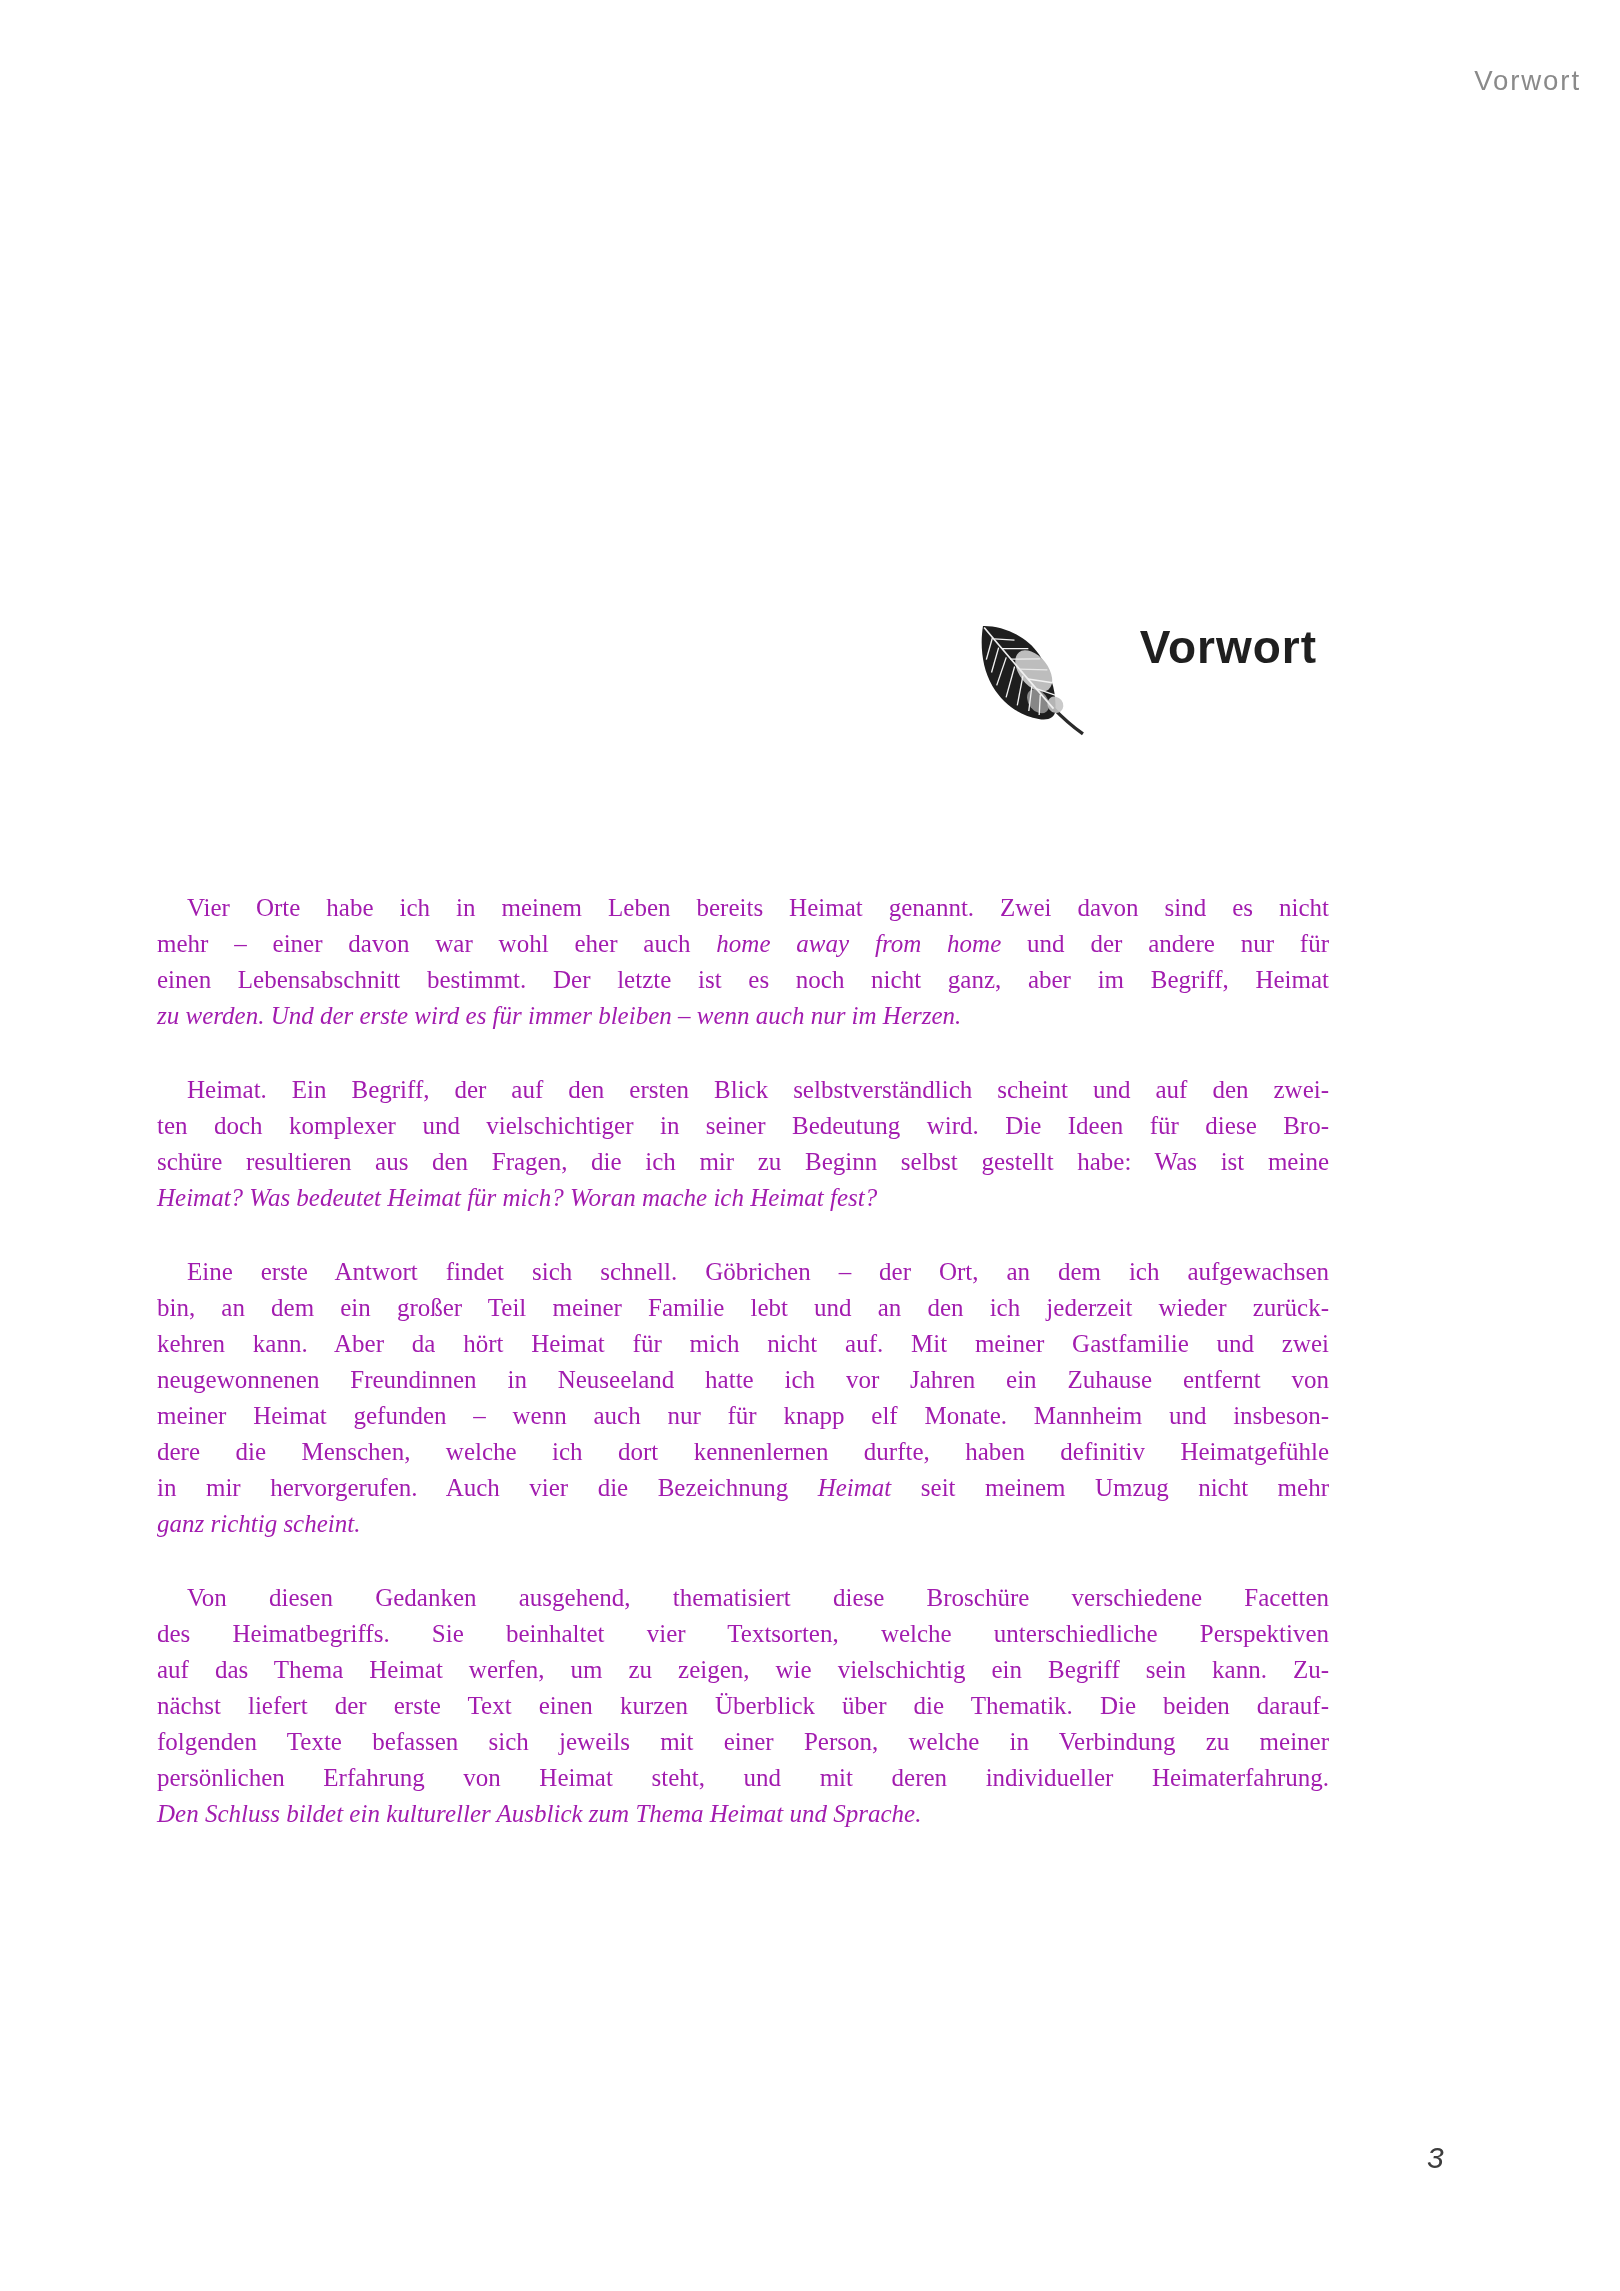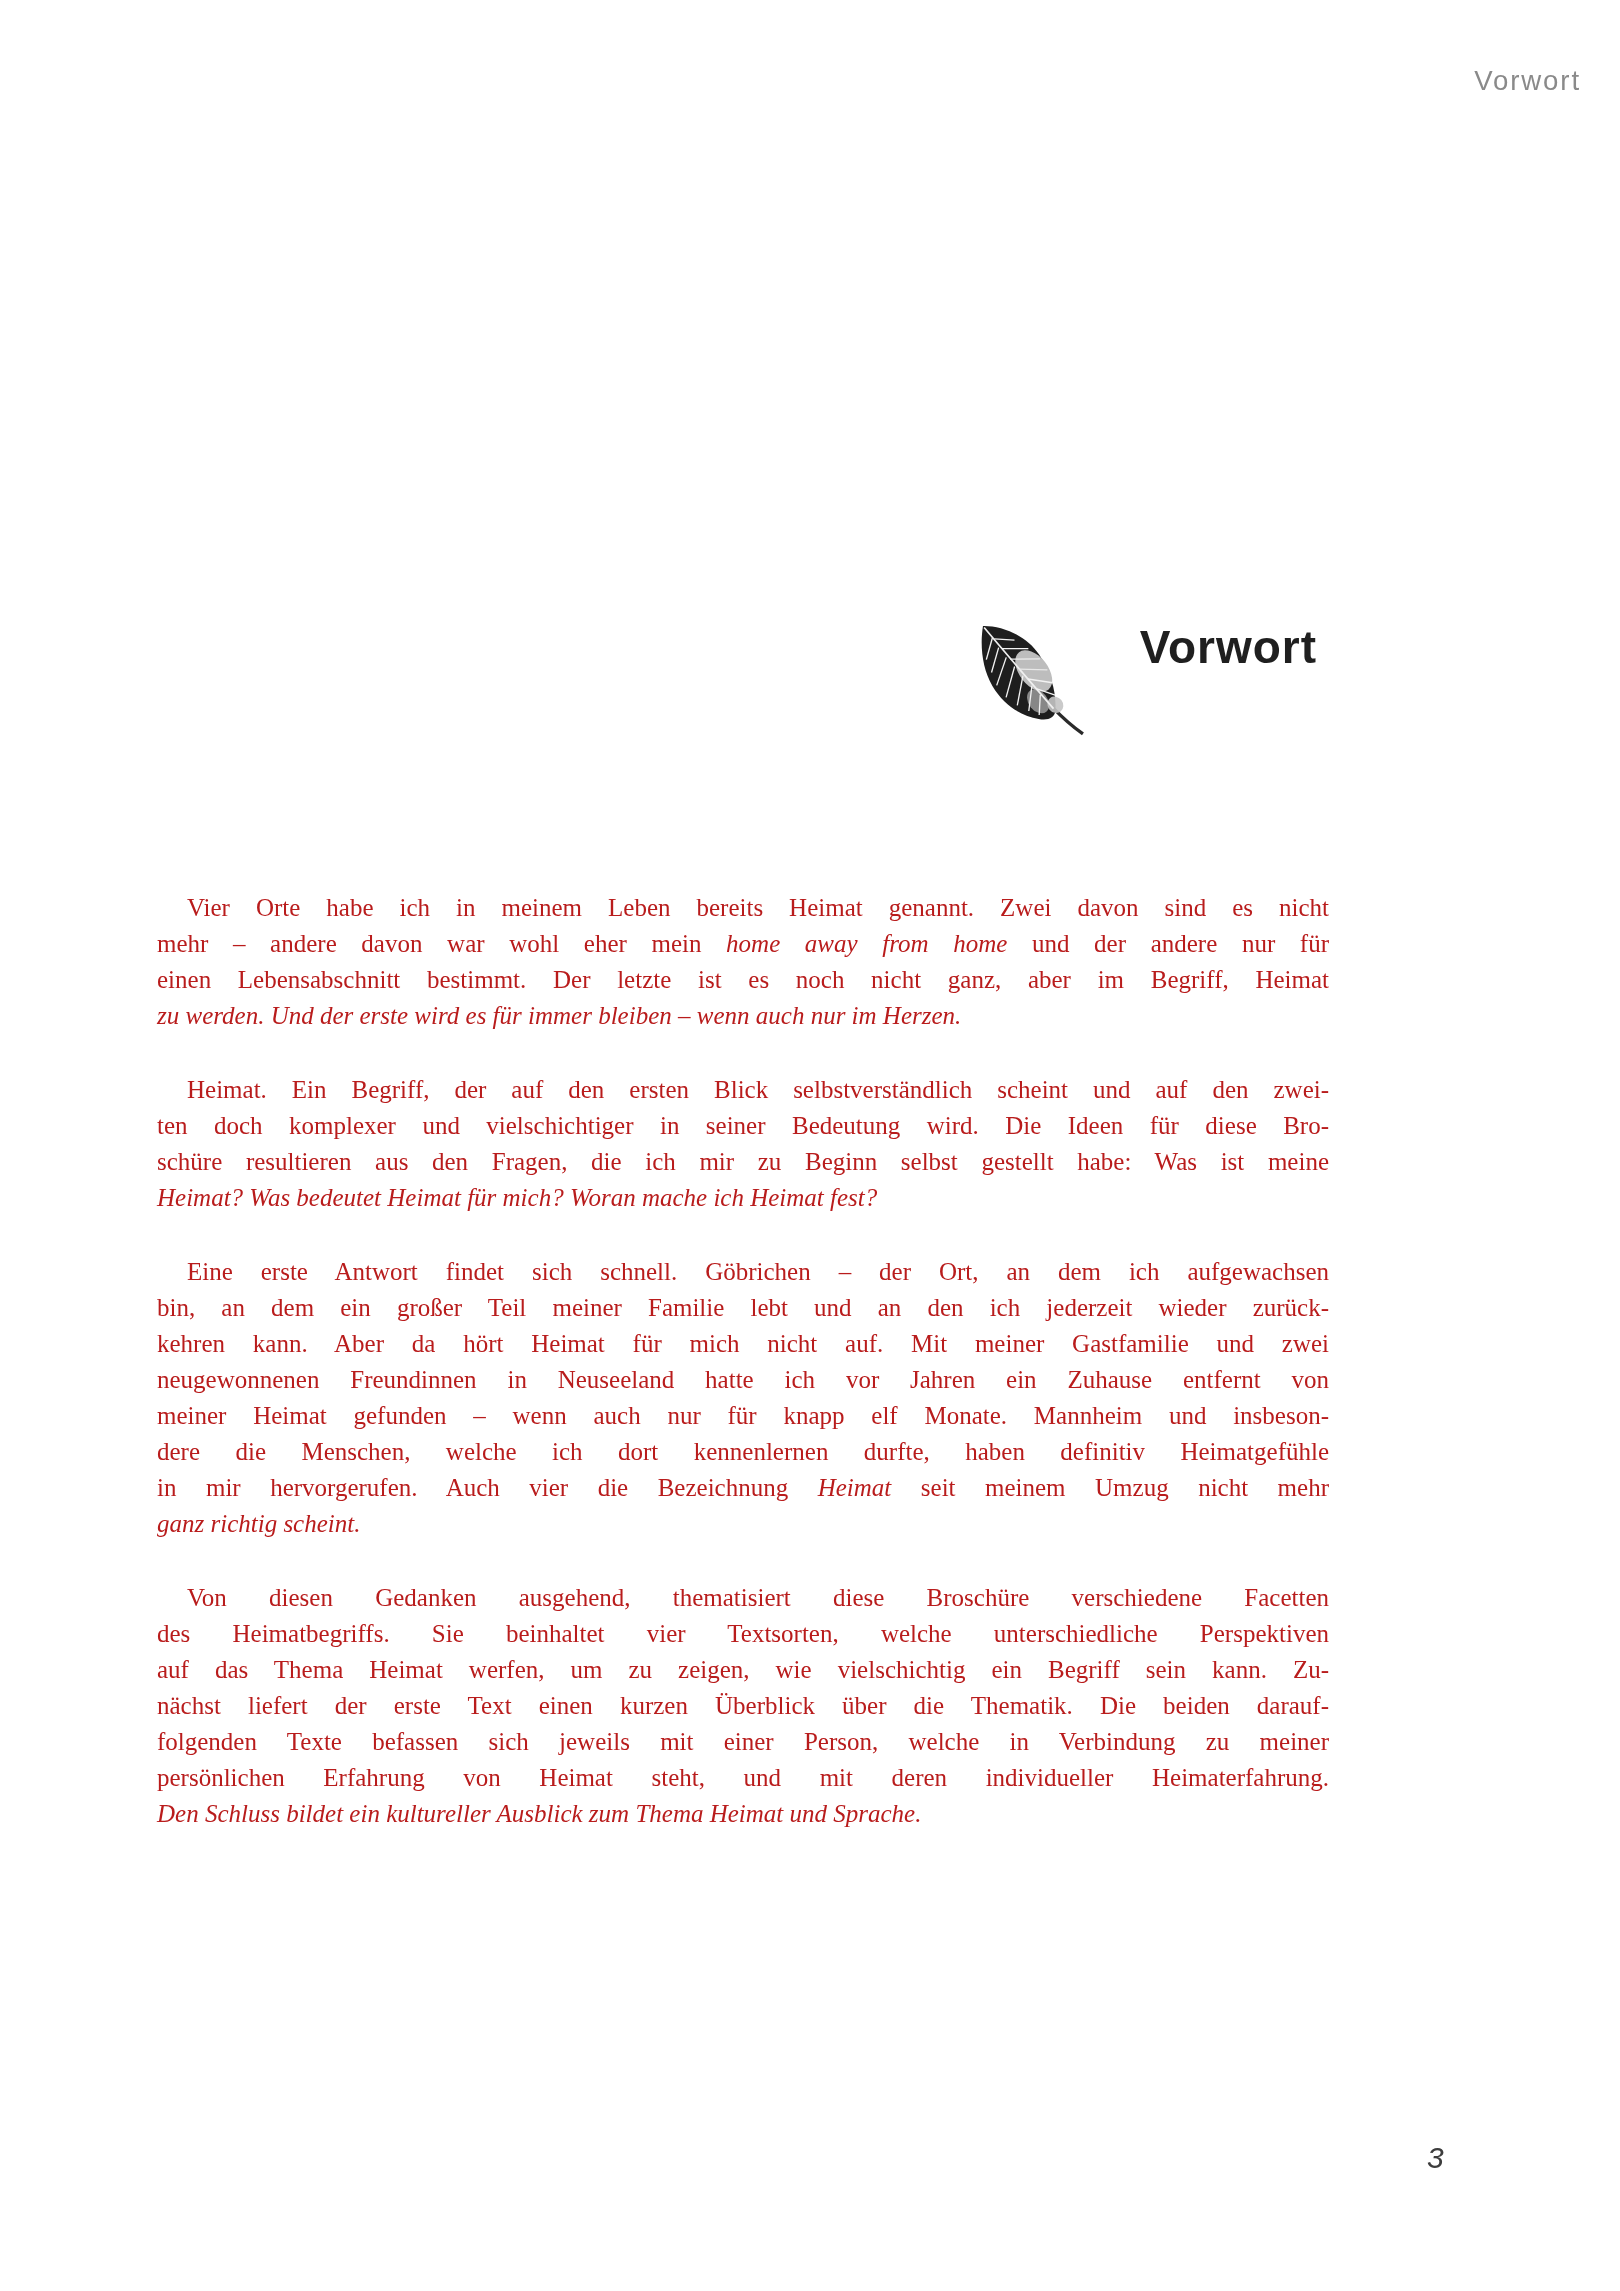--- a/index.html
+++ b/index.html
@@ -36,21 +36,21 @@
     font-size: 46px; line-height: 46px;
     letter-spacing: 1px;
     color: #1f1f1f;
   }
 
   .body-text {
     position: absolute;
     left: 157px; top: 890px;
     width: 1172px;
     font-size: 25px; line-height: 36px;
-    color: #b91c1c;
+    color: #a21caf;
   }
   .para { margin: 0 0 38px 0; }
   .para:last-child { margin-bottom: 2px; }
   .line { text-align: justify; text-align-last: justify; }
   .line.last { text-align-last: left; font-style: italic; }
   .line.first { text-indent: 30px; }
   .line i { font-style: italic; font-family: Liberation Serif, serif; }
 
   .page-number {
     position: absolute;
@@ -105,21 +105,21 @@
           <path d="M79,93 L90,110" stroke="#f2f2f2" stroke-width="1.4" fill="none"></path>
         </g>
       </svg>
     </span>
     <h1 class="chapter-title">Vorwort</h1>
   </div>
 
   <div class="body-text">
       <div class="para">
         <div class="line first"><span>Vier Orte habe ich in meinem Leben bereits Heimat genannt. Zwei davon sind es nicht</span></div>
-        <div class="line"><span>mehr – andere davon war wohl eher mein </span><i>home away from home</i><span> und der andere nur für</span></div>
+        <div class="line"><span>mehr – einer davon war wohl eher auch </span><i>home away from home</i><span> und der andere nur für</span></div>
         <div class="line"><span>einen Lebensabschnitt bestimmt. Der letzte ist es noch nicht ganz, aber im Begriff, Heimat</span></div>
         <div class="line last"><span>zu werden. Und der erste wird es für immer bleiben – wenn auch nur im Herzen.</span></div>
       </div>
       <div class="para">
         <div class="line first"><span>Heimat. Ein Begriff, der auf den ersten Blick selbstverständlich scheint und auf den zwei-</span></div>
         <div class="line"><span>ten doch komplexer und vielschichtiger in seiner Bedeutung wird. Die Ideen für diese Bro-</span></div>
         <div class="line"><span>schüre resultieren aus den Fragen, die ich mir zu Beginn selbst gestellt habe: Was ist meine</span></div>
         <div class="line last"><span>Heimat? Was bedeutet Heimat für mich? Woran mache ich Heimat fest?</span></div>
       </div>
       <div class="para">

